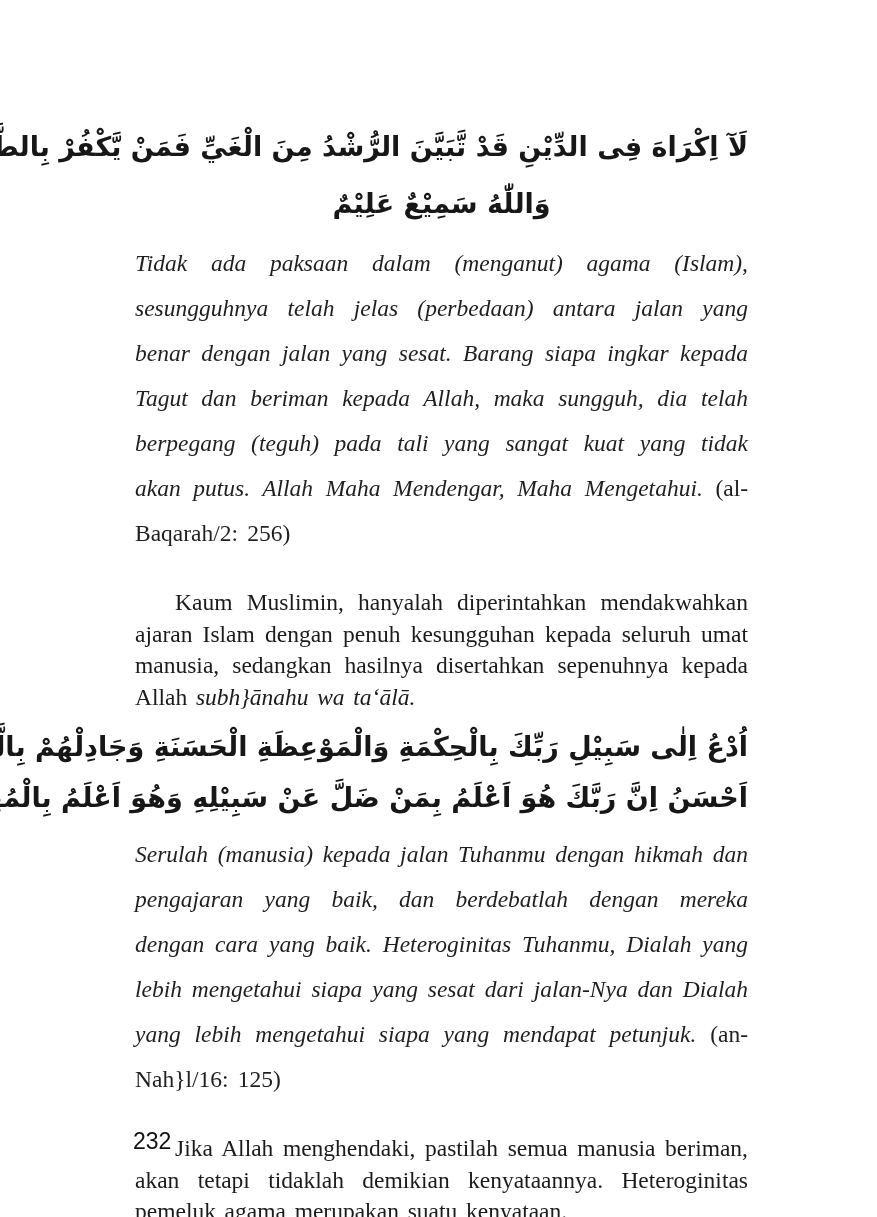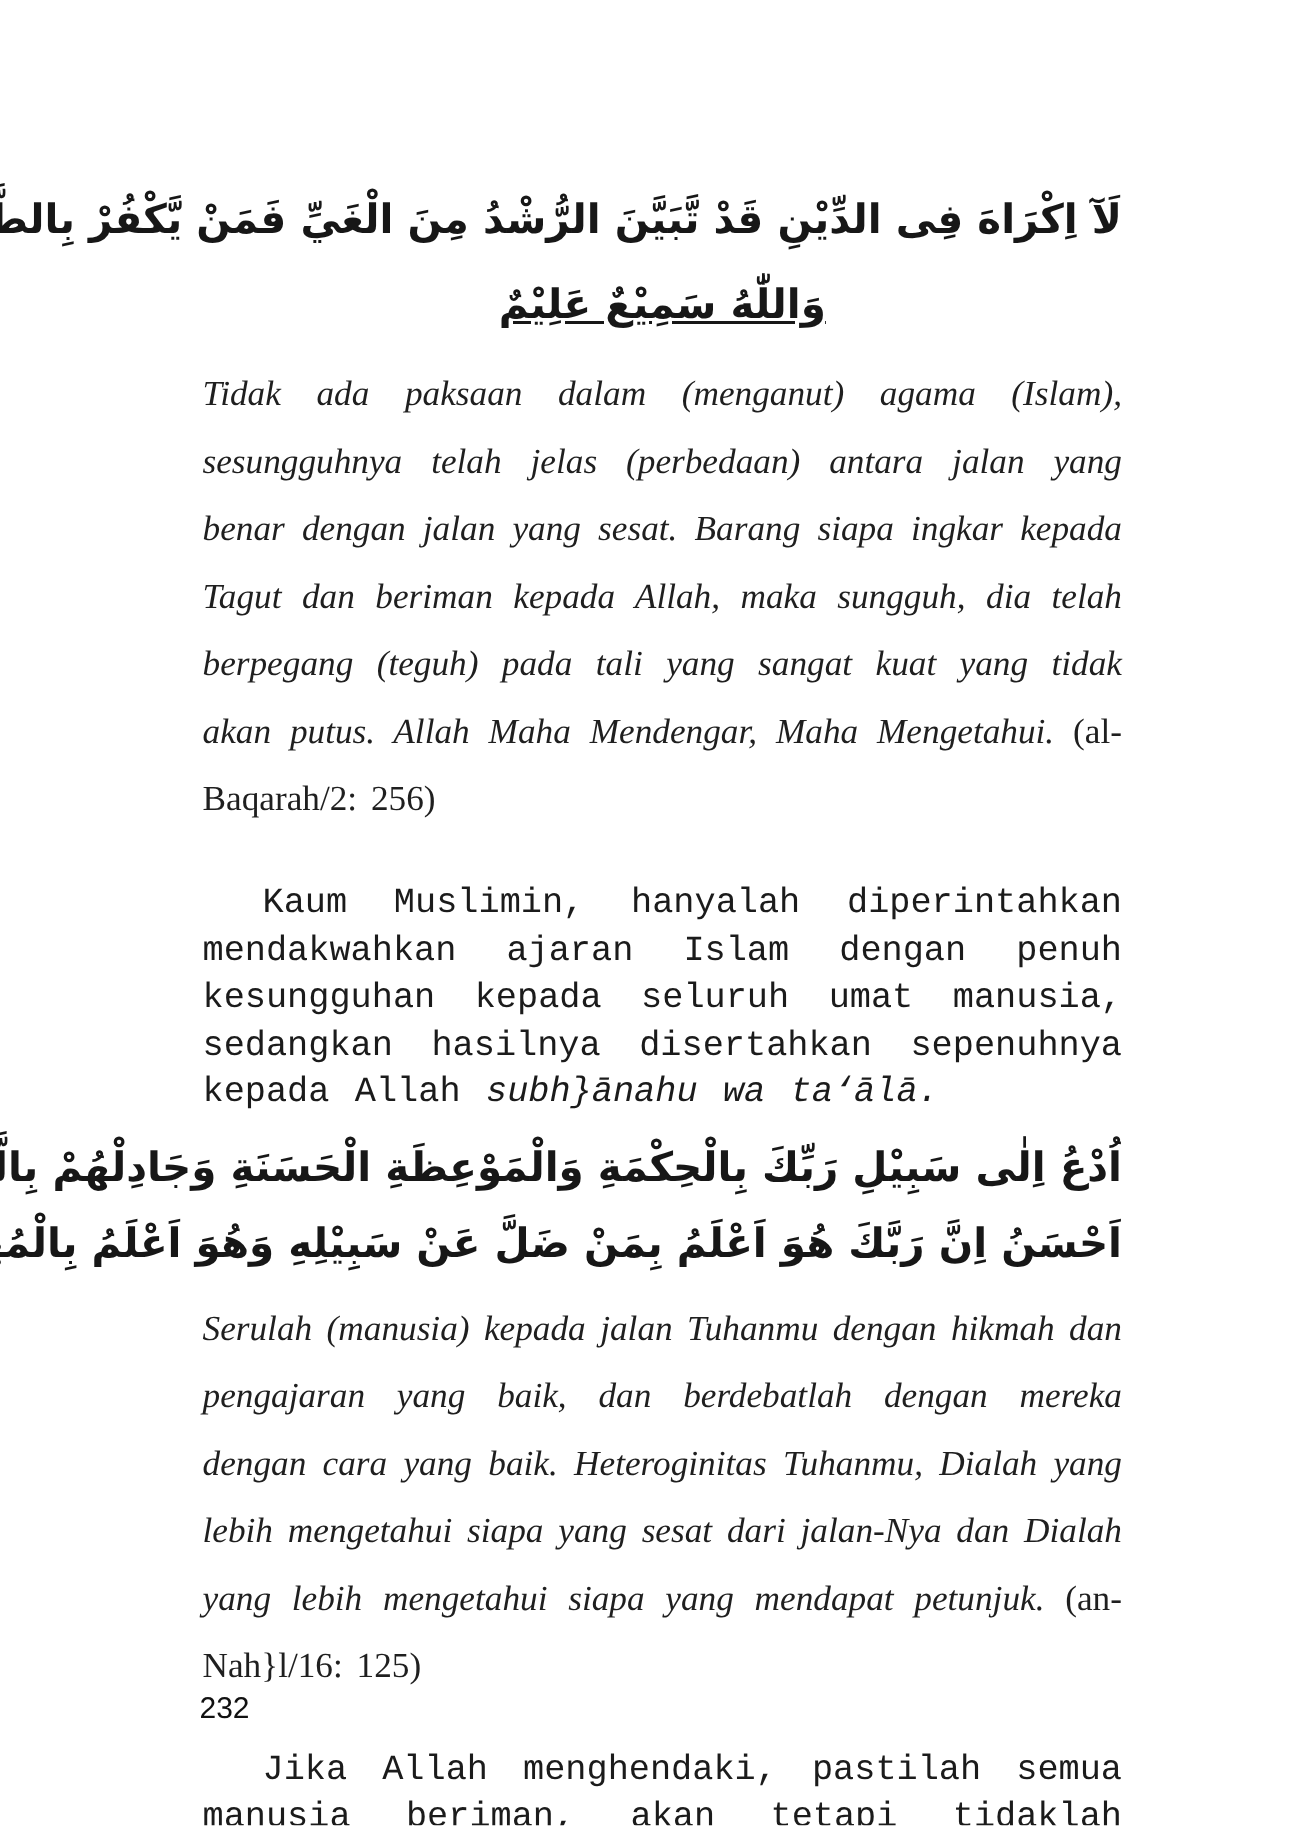--- a/index.html
+++ b/index.html
@@ -36,21 +36,20 @@
     text-align-last: justify;
     white-space: nowrap;
   }
   .arabic-block-2 .arabic-line {
     line-height: 51px;
   }
   .arabic-line.center-last {
     text-align: center;
     text-align-last: center;
     white-space: normal;
-    text-decoration: underline;
   }
 
   
   .verse-translation {
     margin: 9px 0 0 0;
     font-family: "Liberation Serif", serif;
     font-size: 23.5px;
     line-height: 45px;
     text-align: justify;
     word-spacing: 0.14em;
@@ -59,42 +58,42 @@
   .verse-translation .italic {
     font-style: italic;
   }
   .verse-translation .roman {
     font-style: normal;
   }
 
   
   .body-para {
     margin: 31px 0 0 0;
-    font-family: Liberation Mono, monospace;
+    font-family: Liberation Serif, serif;
     font-size: 23.5px;
     line-height: 31.5px;
     text-align: justify;
     text-indent: 40px;
     word-spacing: 0.12em;
     color: #1b1b1b;
   }
   .body-para .italic {
     font-style: italic;
   }
 
   .arabic-block-1 { margin-top: 0; }
   .arabic-block-2 { margin-top: 8px; }
 
   
   .page-number {
     position: absolute;
     left: 133px;
     top: 1128px;
     font-family: "Liberation Sans", sans-serif;
-    font-size: 20px;
+    font-size: 23px;
     color: #111111;
   }
 </style>
 </head>
 <body>
 
 <div class="page">
   <div class="content">
 
     <div class="arabic-block arabic-block-1">

